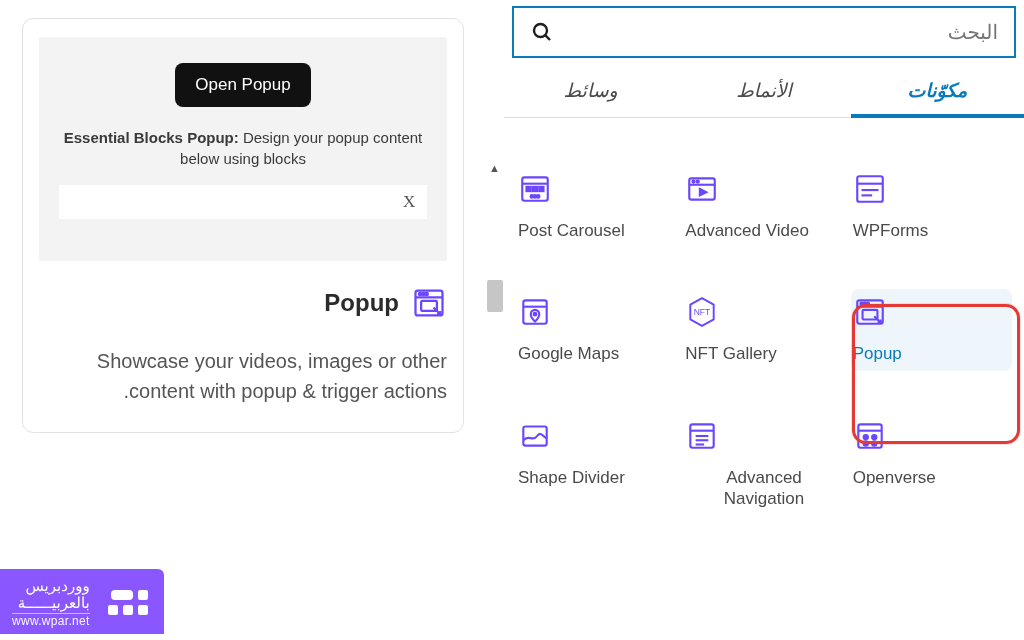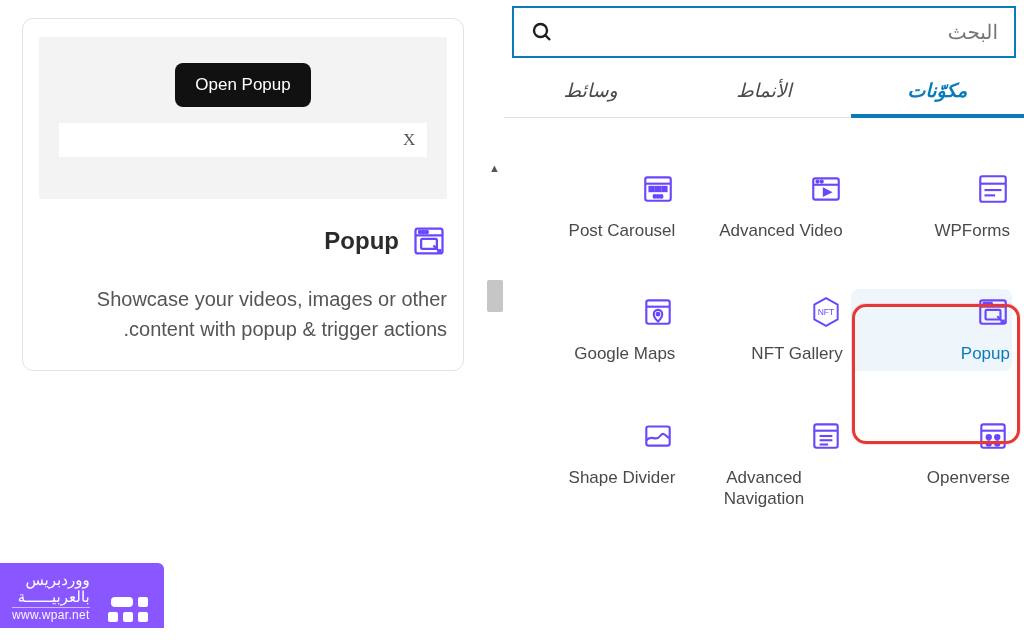--- a/index.html
+++ b/index.html
@@ -37,21 +37,21 @@
   .tab.active::after {
     content: ""; position: absolute; bottom: -1px; left: 0; right: 0;
     height: 4px; background: #0a7bba;
   }
   .blocks-scroll { flex: 1; overflow-y: auto; padding: 48px 12px 10px 12px; direction: ltr; }
   .blocks-grid {
     display: grid; grid-template-columns: repeat(3,1fr);
     gap: 42px 6px; direction: rtl;
   }
   .block-item {
-    display: flex; flex-direction: column; align-items: flex-start;
+    display: flex; flex-direction: column; align-items: flex-end;
     gap: 14px; cursor: pointer; padding: 6px 2px; border-radius: 8px;
     position: relative;
   }
   .block-item .icon { width: 34px; height: 34px; color: #6b46ff; }
   .block-item .label {
     font-size: 17px; color: #4a4a4a; text-align: center; line-height: 1.25;
   }
   .block-item.selected { background: #eef6fb; }
   .block-item.selected .label { color: #0a7bba; }
   .highlight-ring {
@@ -105,23 +105,23 @@
   .block-info-head .icon-box {
     width: 36px; height: 36px; color: #6b46ff;
   }
   .block-info-head .title { font-size: 24px; font-weight: 700; color: #2b2b2b; }
   .block-info .summary {
     margin-top: 25px; font-size: 20px; color: #555; line-height: 1.5;
     text-align: right; direction: rtl;
   }
 
   .brand-badge {
-    position: absolute; bottom: 12px; left: 0;
+    position: absolute; bottom: 6px; left: 0;
     background: #8a56ff; color: #fff; padding: 8px 16px 6px 12px;
-    border-top-right-radius: 6px; display: flex; align-items: flex-end; gap: 18px;
+    border-top-right-radius: 6px; display: flex; align-items: center; gap: 18px;
     direction: rtl;
   }
   .brand-badge .dots { display: grid; grid-template-columns: repeat(3,10px); gap: 5px; }
   .brand-badge .dots span { width: 10px; height: 10px; background: #fff; border-radius: 2px; }
   .brand-badge .dots span.long { width: 22px; grid-column: span 2; border-radius: 4px; }
   .brand-badge .txt { font-size: 15px; line-height: 1.15; text-align: right; }
   .brand-badge .url { font-size: 12px; letter-spacing: .3px; opacity: .95; border-top:1px solid rgba(255,255,255,.6); padding-top:0; margin-top:2px;}
   svg { display: block; }
 </style>
 </head>
@@ -255,20 +255,23 @@
 
   <div class="left-scroll">
     <span class="arrow top">▲</span>
     <div class="thumb"></div>
   </div>
 
   <div class="preview-panel">
     <div class="preview-card">
       <div class="preview-inner">
         <button class="open-btn">Open Popup</button>
+        <div class="desc">
+          <b>Essential Blocks Popup:</b><span> Design your popup content below using blocks</span>
+        </div>
         <div class="placeholder-bar">
           <span>X</span>
         </div>
       </div>
 
       <div class="block-info">
         <div class="block-info-head">
           <svg class="icon-box" viewBox="0 0 32 32" fill="none" stroke="#6b46ff" stroke-width="2">
             <rect x="4" y="5" width="24" height="22" rx="2"></rect>
               <line x1="4" y1="11" x2="28" y2="11"></line>

